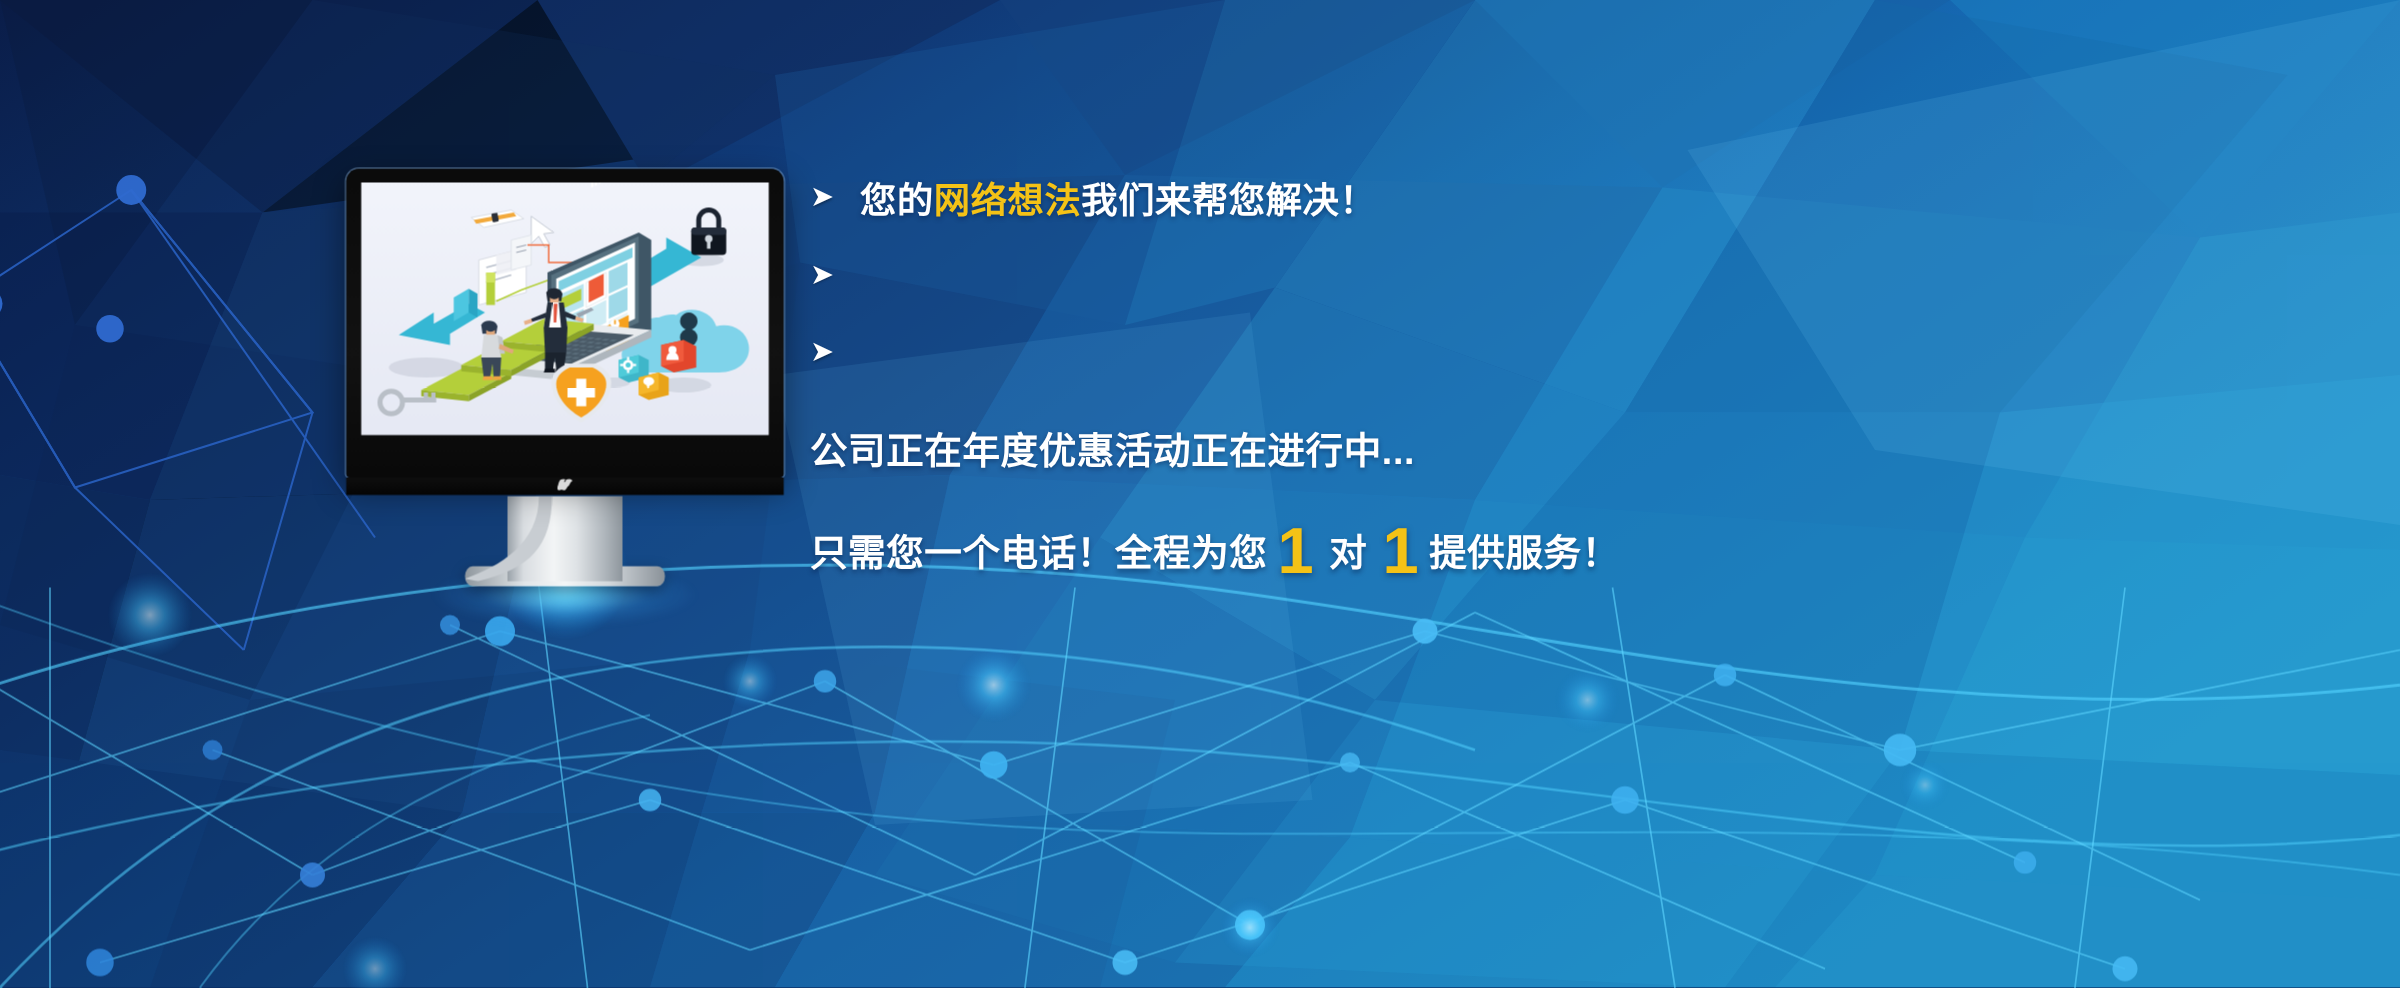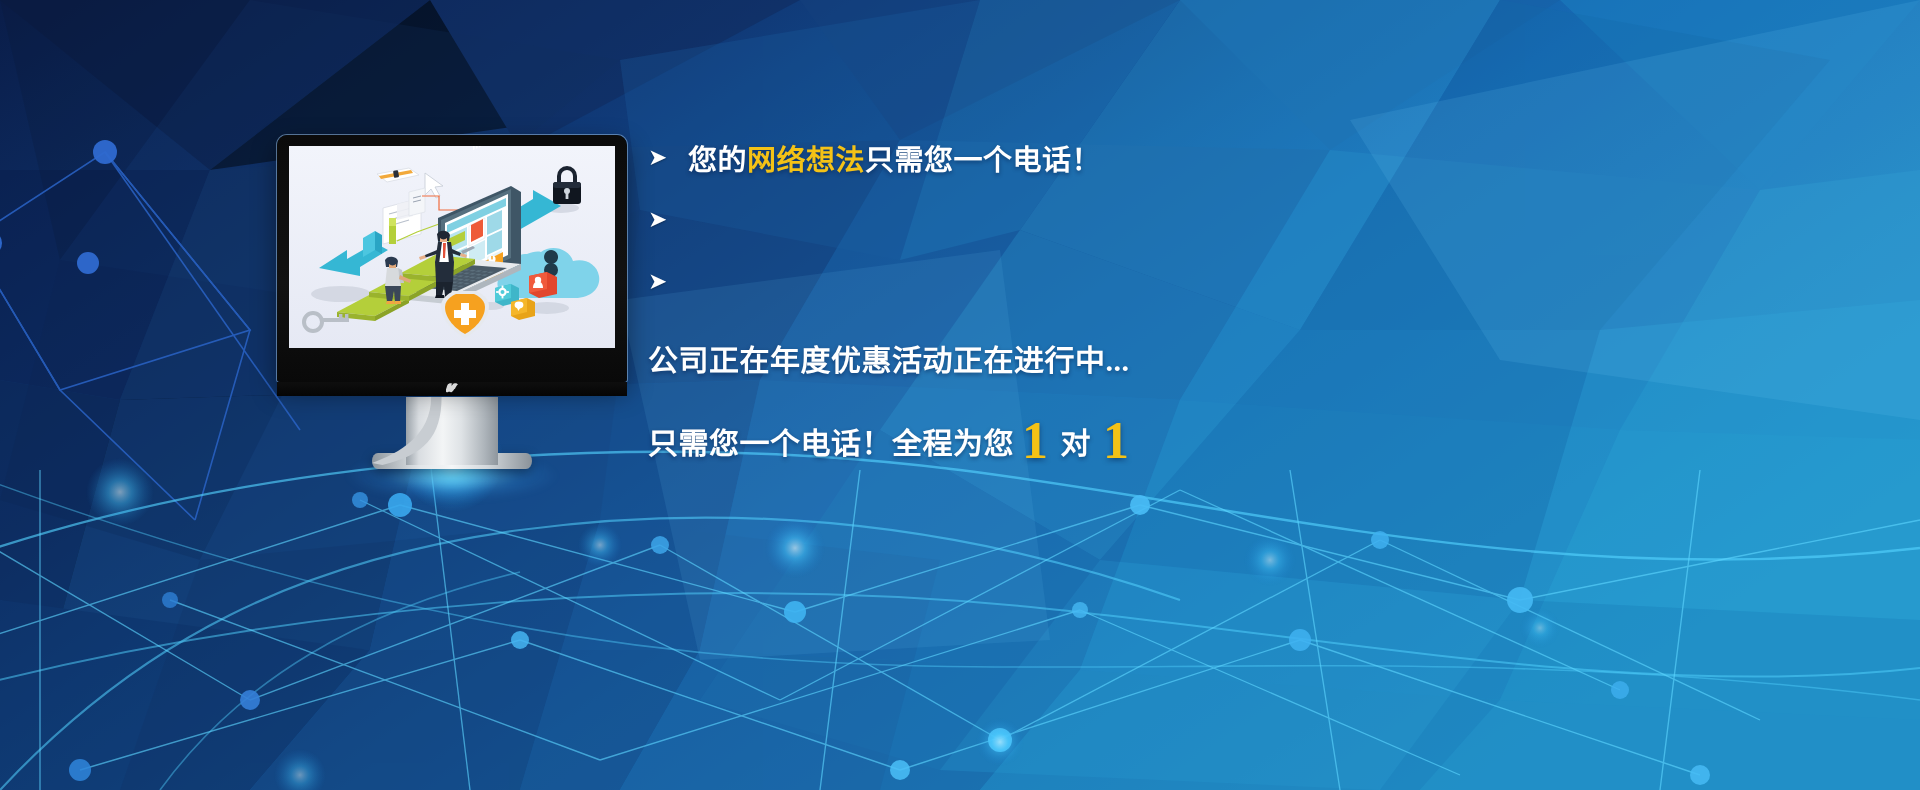--- a/index.html
+++ b/index.html
@@ -60,26 +60,26 @@
   .bullet-row{display:flex;align-items:center;height:62px;}
   .arrow{
     width:40px;flex:0 0 40px;color:#ffffff;font-size:23px;line-height:1;
     text-shadow:0 1px 2px rgba(0,0,0,.35);
   }
   .bline{
     font-size:29px;font-weight:700;color:#ffffff;letter-spacing:.5px;
     white-space:nowrap;text-shadow:0 2px 4px rgba(0,20,60,.45);
   }
   .hl{color:#f4c216;text-align:right;}
-  #promo{margin-top:24px;font-family:Liberation Serif, serif;}
+  #promo{margin-top:24px;}
   .promo-line{
     font-size:30px;font-weight:700;color:#ffffff;white-space:nowrap;
     text-shadow:0 2px 4px rgba(0,20,60,.45);letter-spacing:.5px;
   }
-  .promo-line.second{margin-top:38px;display:flex;align-items:center;}
+  .promo-line.second{margin-top:38px;display:flex;align-items:flex-start;}
   .big1{
     color:#f4c216;font-size:52px;font-weight:700;line-height:.9;
     padding:0 8px;text-shadow:0 2px 5px rgba(0,20,60,.5);
   }
   .dui{padding:0 4px;}
 </style>
 </head>
 <body>
 
 <div id="stage">
@@ -535,35 +535,36 @@
                  c-1.7,0-3-1.6-4-3.1 C-2,10.1-2.3,5,-0.4,2.4 C1,0.5,3.1-0.6,5.1-0.6 c2,0,3.3,1.1,5,1.1 c1.6,0,2.6-1.1,5-1.1
                  c1.8,0,3.7,1,5.1,2.7 C15.5,4.6,16.2,10.3,12.4,11.4 Z" fill="#ffffff" transform="scale(0.62) translate(3,1)"></path>
       </svg>
     </div>
   </div>
 
   <div id="copy">
 
     <div class="bullet-row">
       <span class="arrow">➤</span>
-      <span class="bline"><span>您的</span><span class="hl">网络想法</span><span>只需您一个电话！</span></span>
+      <span class="bline"><span>您的</span><span class="hl">网络想法</span><span>我们来帮您解决！</span></span>
     </div>
 
     <div class="bullet-row">
       <span class="arrow">➤</span>
     </div>
 
     <div class="bullet-row">
       <span class="arrow">➤</span>
     </div>
 
     <div id="promo">
       <div class="promo-line">公司正在年度优惠活动正在进行中...</div>
       <div class="promo-line second">
         <span>只需您一个电话！全程为您</span>
         <span class="big1">1</span>
         <span class="dui">对</span>
         <span class="big1">1</span>
+        <span>提供服务！</span>
       </div>
     </div>
   </div>
 
 </div>
 
 </body></html>

